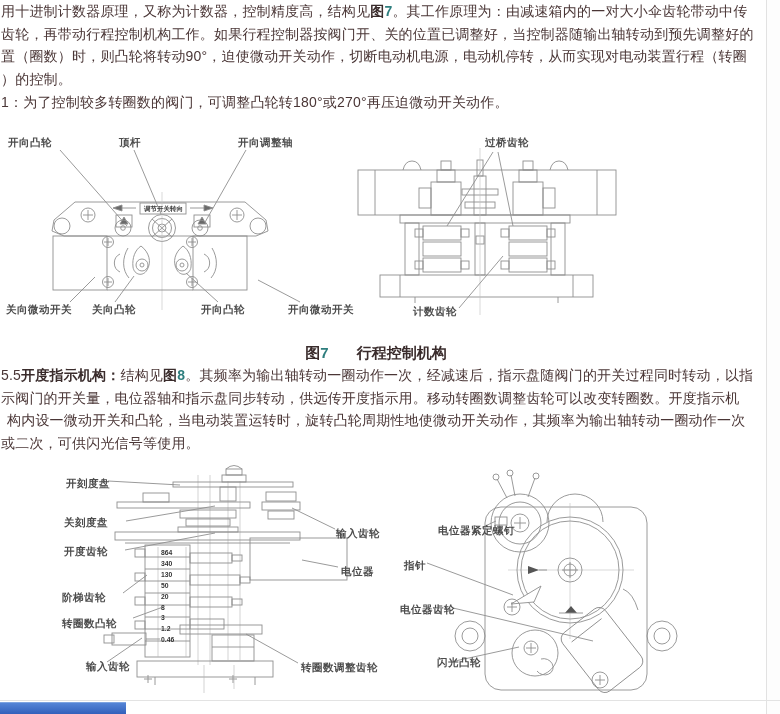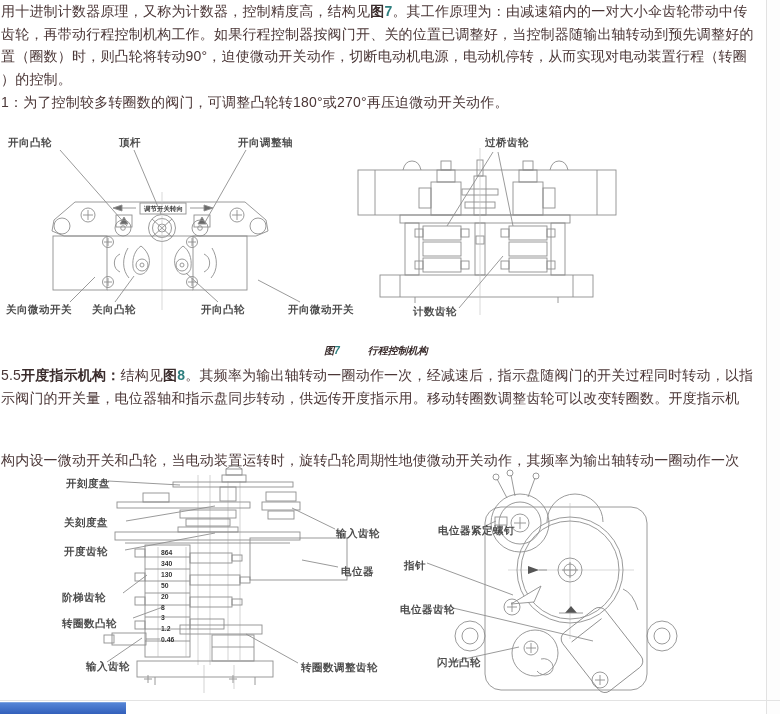--- a/index.html
+++ b/index.html
@@ -1,21 +1,21 @@
 <!DOCTYPE html>
 <html><head>
 <meta charset="utf-8">
 <style>
   html,body{margin:0;padding:0;}
   body{font-family:"Liberation Sans","DejaVu Sans",sans-serif;background:#fff;}
   #page{position:relative;width:780px;height:714px;background:#fff;overflow:hidden;}
   .tline{position:absolute;white-space:nowrap;font-size:14px;letter-spacing:0.2px;color:#4a3636;line-height:17px;}
   .bold{font-weight:bold;color:#3a2c2c;}
   .fignum{font-weight:bold;color:#2e7e7e;}
-  .caption{position:absolute;left:0;top:344px;width:752px;text-align:center;font-size:10px;font-weight:bold;color:#3a2c2c;white-space:nowrap;font-style:italic;}
+  .caption{position:absolute;left:0;top:344px;width:752px;text-align:center;font-size:15px;font-weight:bold;color:#3a2c2c;white-space:nowrap;}
   .caption .gap{display:inline-block;width:28px;}
   .dlabel{position:absolute;white-space:nowrap;font-size:10.5px;font-weight:bold;color:#4c4c4c;letter-spacing:0.5px;}
   .tinylabel{position:absolute;white-space:nowrap;font-size:6.5px;font-weight:bold;color:#3a3a3a;letter-spacing:0;}
   .ratios{position:absolute;left:161px;top:548px;font-size:6.8px;font-weight:bold;color:#333;line-height:10.9px;letter-spacing:0;}
   .ratios span{display:block;}
   svg{position:absolute;}
   .edge-line{position:absolute;left:766px;top:0;width:1px;height:714px;background:#e2e2e2;}
   .edge-strip{position:absolute;left:767px;top:0;width:13px;height:714px;background:#fdfdfd;}
   .divider{position:absolute;left:0;top:700px;width:780px;height:1px;background:#e3e3e3;}
   .bluebar{position:absolute;left:0;top:702px;width:126px;height:12px;background:linear-gradient(#5585d6,#2f5cb8);border-top:1px solid #7da3e0;}
@@ -164,21 +164,22 @@
   <span class="tinylabel" style="left:144px;top:205px;">调节开关转向</span>
   <span class="dlabel" style="left:485px;top:136px;">过桥齿轮</span>
   <span class="dlabel" style="left:413px;top:305px;">计数齿轮</span>
 
   <div class="caption">
     <span>图</span><span class="fignum">7</span><span class="gap"></span><span>行程控制机构</span>
   </div>
 
   <div class="tline" style="left:1px;top:367px;"><span>5.5</span><span class="bold">开度指示机构：</span><span>结构见</span><span class="bold">图</span><span class="fignum">8</span><span>。其频率为输出轴转动一圈动作一次，经减速后，指示盘随阀门的开关过程同时转动，以指</span></div>
   <div class="tline" style="left:1px;top:390px;">示阀门的开关量，电位器轴和指示盘同步转动，供远传开度指示用。移动转圈数调整齿轮可以改变转圈数。开度指示机</div>
-  <div class="tline" style="left:1px;top:412px;margin-top:40px;">构内设一微动开关和凸轮，当电动装置运转时，旋转凸轮周期性地使微动开关动作，其频率为输出轴转动一圈动作一次</div>
+  <div class="tline" style="left:7px;top:412px;">构内设一微动开关和凸轮，当电动装置运转时，旋转凸轮周期性地使微动开关动作，其频率为输出轴转动一圈动作一次</div>
+  <div class="tline" style="left:1px;top:435px;">或二次，可供闪光信号等使用。</div>
 
   <svg style="left:30px;top:465px;" width="365" height="240" viewBox="0 0 365 240">
     <g stroke="#8f8f8f" stroke-width="0.9" fill="none">
 
       <line x1="78" y1="16" x2="150" y2="20"></line>
       <line x1="96" y1="56" x2="185" y2="41"></line>
       <line x1="95" y1="85" x2="185" y2="68"></line>
       <line x1="93" y1="128" x2="117" y2="110"></line>
       <line x1="103" y1="153" x2="133" y2="142"></line>
       <line x1="77" y1="197" x2="112" y2="173"></line>

